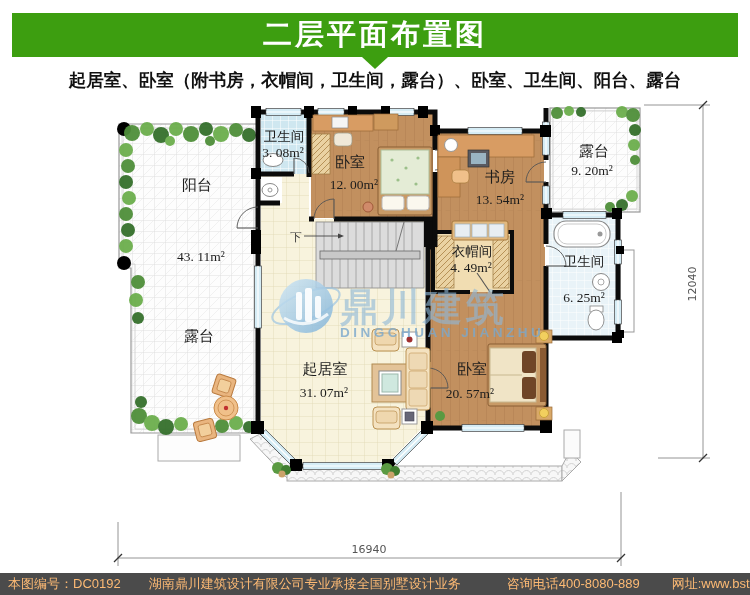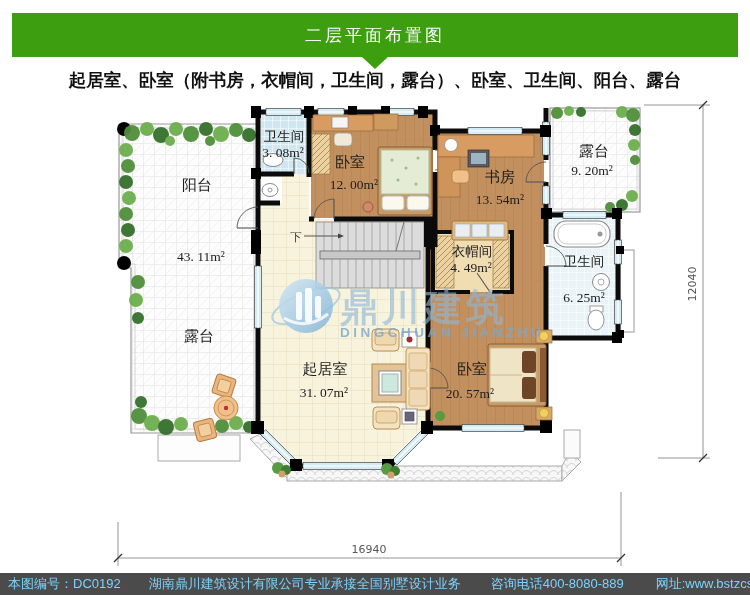--- a/index.html
+++ b/index.html
@@ -1,32 +1,32 @@
 <!DOCTYPE html>
 <html><head>
 <meta charset="utf-8">
 <style>
   html,body{margin:0;padding:0;background:#ffffff;}
   .page{position:relative;width:750px;height:595px;background:#fff;overflow:hidden;
         font-family:"Liberation Serif","DejaVu Serif",serif;}
   .banner{position:absolute;left:12px;top:13px;width:726px;height:44px;background:#3d9e10;
           display:flex;align-items:center;justify-content:center;}
-  .banner-title{color:#fff;font-size:17px;font-weight:normal;letter-spacing:3px;
+  .banner-title{color:#fff;font-size:29px;font-weight:bold;letter-spacing:3px;
                 font-family:"Liberation Sans","DejaVu Sans",sans-serif;}
   .banner-tri{position:absolute;left:362px;top:57px;width:0;height:0;
               border-left:13px solid transparent;border-right:13px solid transparent;
               border-top:12px solid #3d9e10;}
   .subtitle{position:absolute;left:0;top:68px;width:750px;text-align:center;
             font-size:17.5px;font-weight:600;color:#111;}
   .plan-svg{position:absolute;left:0;top:0;}
   .footer{position:absolute;left:0;top:573px;width:750px;height:22px;background:#4b4b4b;
-          color:#7dd3fc;font-size:13px;display:flex;align-items:center;
+          color:#fdba74;font-size:13px;display:flex;align-items:center;
           font-family:"Liberation Sans","DejaVu Sans",sans-serif;}
   .footer span{white-space:nowrap;}
-  .f1{margin-left:8px;} .f2{margin-left:28px;text-align:center;} .f3{margin-left:30px;} .f4{margin-left:32px;}
+  .f1{margin-left:8px;} .f2{margin-left:28px;text-align:center;} .f3{margin-left:46px;} .f4{margin-left:32px;}
   
   .wall{stroke:#0b0b0b;stroke-width:5;fill:none;stroke-linecap:butt;}
   .rn{font-size:15px;fill:#1c1c1c;text-anchor:middle;font-family:"Liberation Serif","DejaVu Serif",serif;}
   .rns{font-size:13.5px;fill:#1c1c1c;text-anchor:middle;font-family:"Liberation Serif","DejaVu Serif",serif;}
   .ra{font-size:13.5px;fill:#1c1c1c;text-anchor:middle;font-family:"Liberation Serif","DejaVu Serif",serif;}
   .dim{font-size:11px;fill:#555;text-anchor:middle;font-family:"DejaVu Sans","Liberation Sans",sans-serif;}
   .arc{stroke:#555;stroke-width:0.9;fill:none;}
   .leaf{stroke:#555;stroke-width:1.1;}
   .dl{stroke:#888;stroke-width:0.9;}
   .tick{stroke:#333;stroke-width:1.3;}

